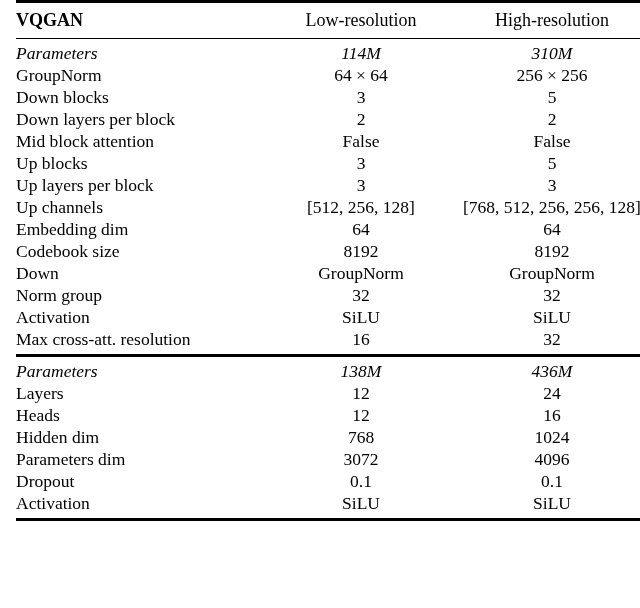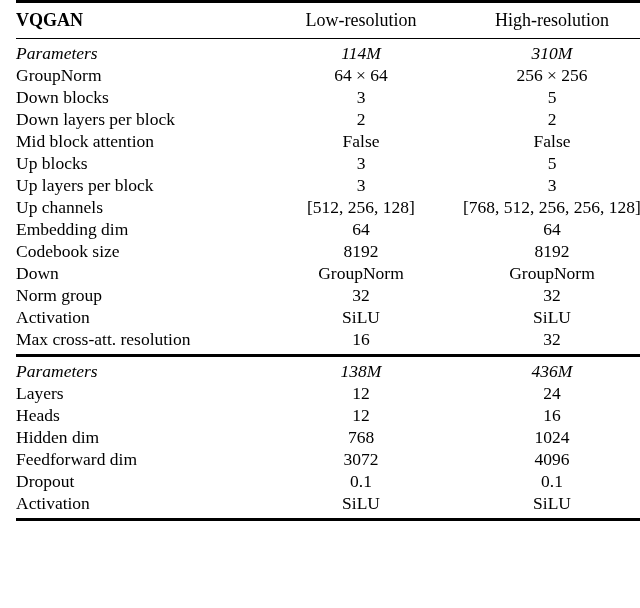--- a/index.html
+++ b/index.html
@@ -207,21 +207,21 @@
         <td class="lbl">Heads</td>
         <td class="val">12</td>
         <td class="val">16</td>
       </tr>
       <tr>
         <td class="lbl">Hidden dim</td>
         <td class="val">768</td>
         <td class="val">1024</td>
       </tr>
       <tr>
-        <td class="lbl">Feedforward dim</td>
+        <td class="lbl">Parameters dim</td>
         <td class="val">3072</td>
         <td class="val">4096</td>
       </tr>
       <tr>
         <td class="lbl">Dropout</td>
         <td class="val">0.1</td>
         <td class="val">0.1</td>
       </tr>
       <tr class="last-body">
         <td class="lbl">Activation</td>

